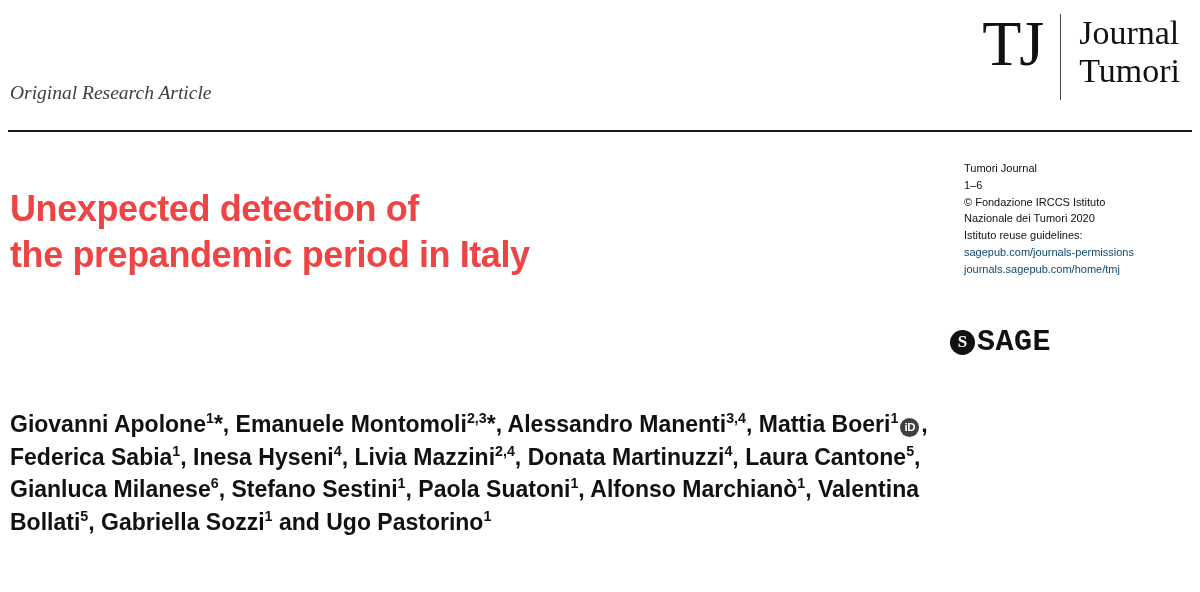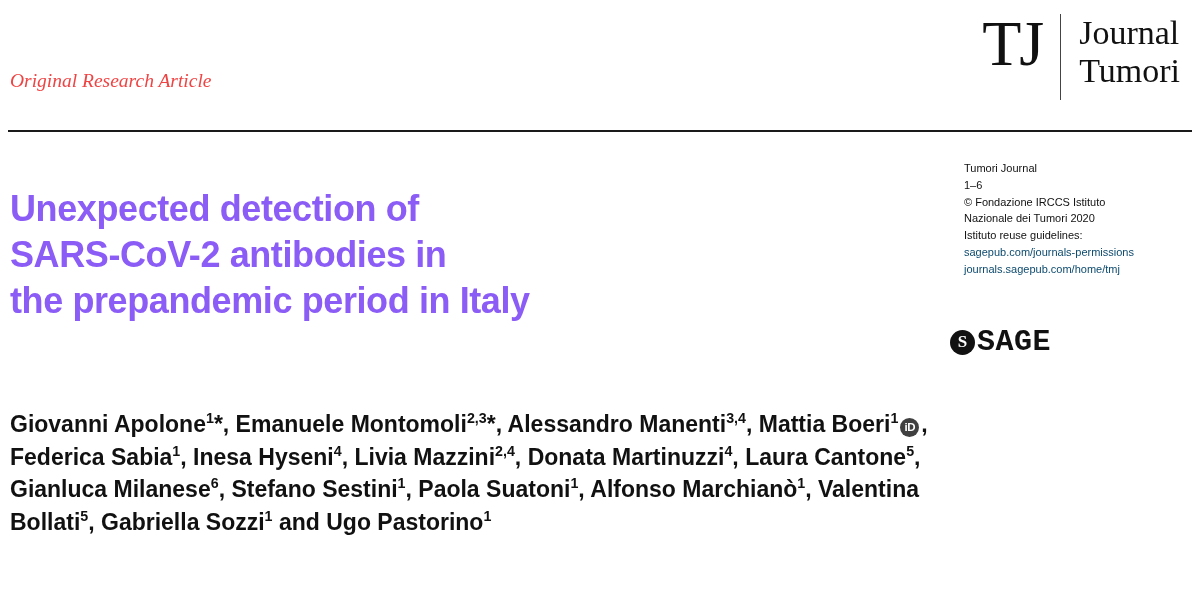--- a/index.html
+++ b/index.html
@@ -50,25 +50,25 @@
     font-family: "Liberation Serif", serif;
     font-size: 34px;
     line-height: 1.12;
     color: #111;
   }
 
   
   .kicker {
     position: absolute;
     left: 10px;
-    top: 70px;
+    top: 82px;
     font-family: "Liberation Serif", serif;
     font-style: italic;
     font-size: 19.5px;
-    color: #ef4444;
+    color: #404040;
   }
   .rule-top {
     position: absolute;
     left: 8px;
     top: 130px;
     width: 1184px;
     height: 2px;
     background: #1a1a1a;
   }
 
@@ -76,21 +76,21 @@
   .title {
     position: absolute;
     left: 10px;
     top: 162px;
     width: 700px;
     font-family: "Liberation Sans", sans-serif;
     font-weight: bold;
     font-size: 36px;
     line-height: 1.27;
     letter-spacing: -0.4px;
-    color: #8b5cf6;
+    color: #ef4444;
   }
   .title .line { display: block; }
 
   
   .meta {
     position: absolute;
     left: 950px;
     top: 160px;
     width: 250px;
     font-family: "Liberation Sans", sans-serif;
@@ -179,21 +179,20 @@
       <div>Journal</div>
       <div>Tumori</div>
     </div>
   </div>
 
   <div class="kicker">Original Research Article</div>
   <div class="rule-top"></div>
 
   <h1 class="title">
     <span class="line">Unexpected detection of</span>
-    <span class="line">SARS-CoV-2 antibodies in</span>
     <span class="line">the prepandemic period in Italy</span>
   </h1>
 
   <div class="meta">
     <div>Tumori Journal</div>
     <div>1–6</div>
     <div>© Fondazione IRCCS Istituto</div>
     <div>Nazionale dei Tumori 2020</div>
     <div>Istituto reuse guidelines:</div>
     <div class="link">sagepub.com/journals-permissions</div>

